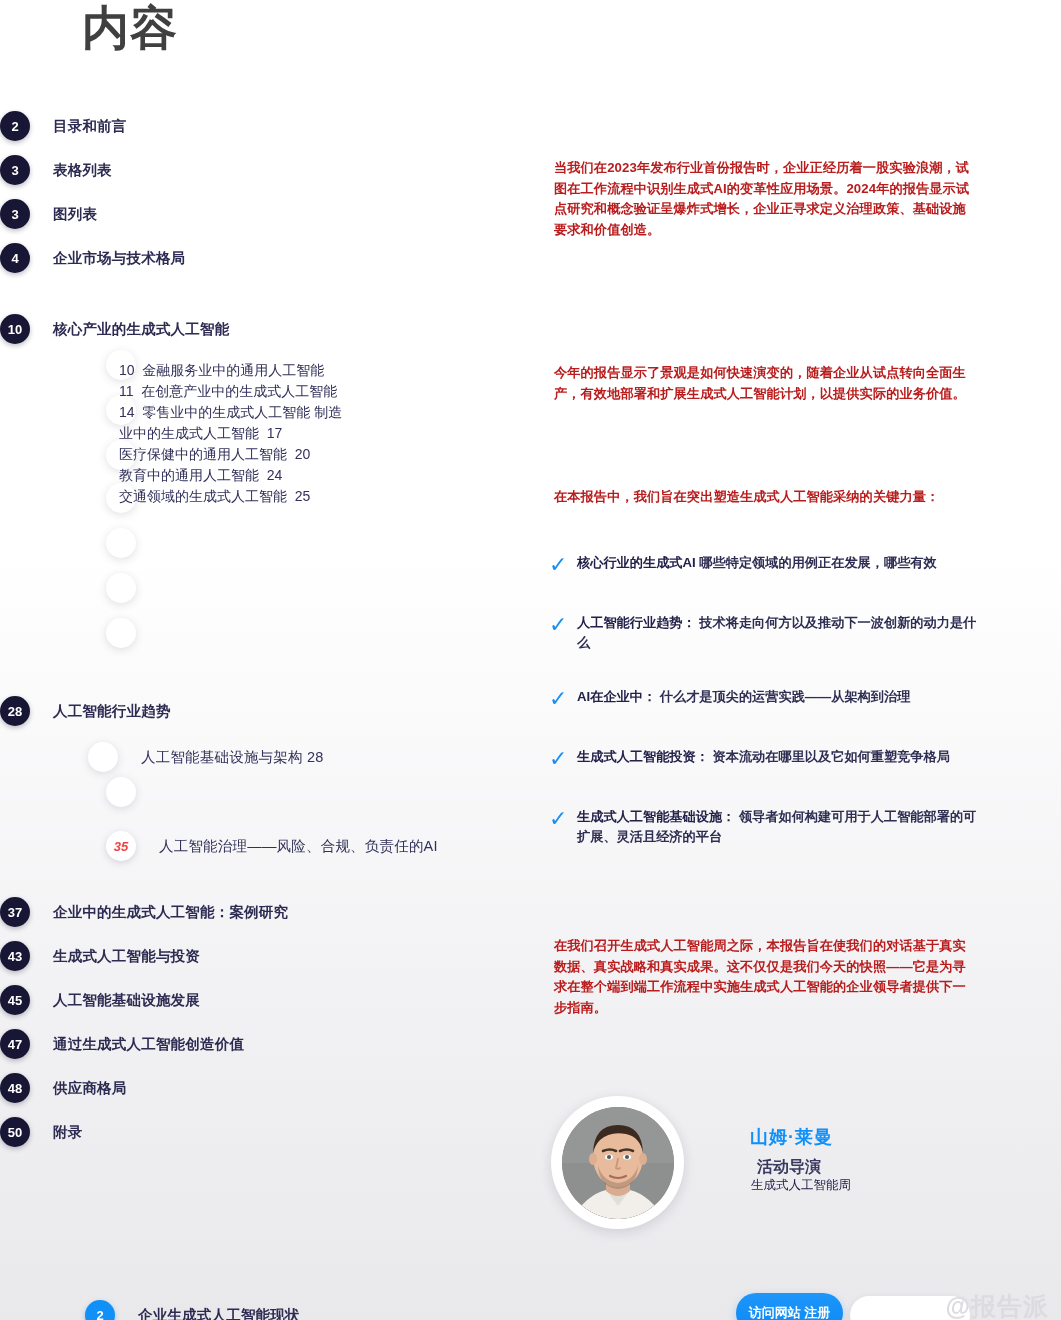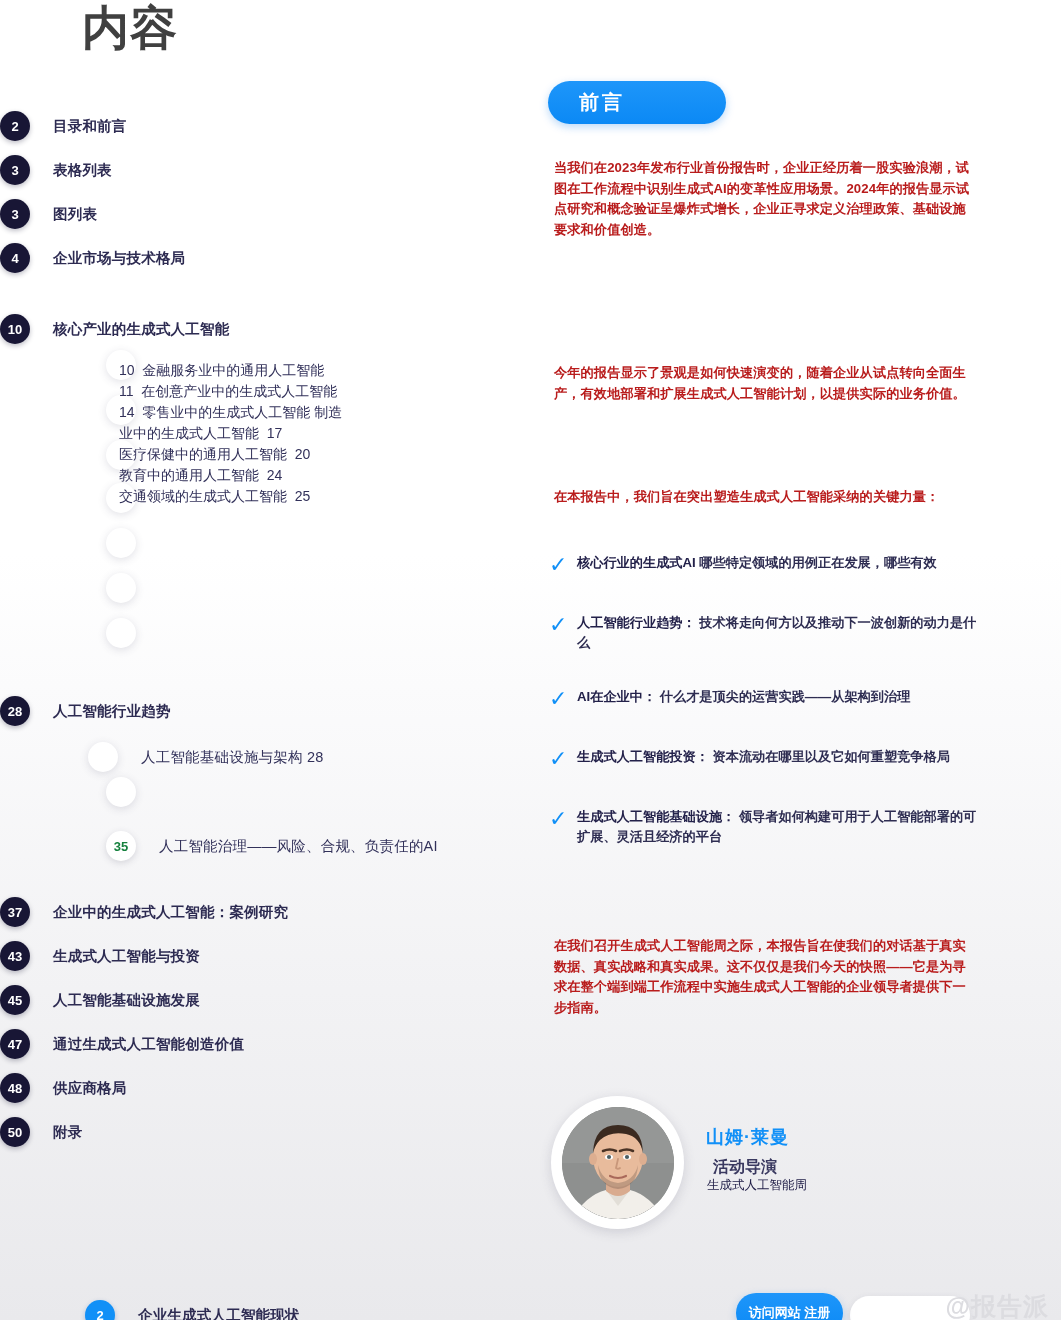--- a/index.html
+++ b/index.html
@@ -72,22 +72,23 @@
   }
 
   .bullet.dark {
     background: #181635;
     color: #ffffff;
     box-shadow: 0 2px 5px rgba(20,20,50,0.28);
   }
 
   .bullet.white {
     background: #ffffff;
-    color: #15803d;
+    color: #ef4444;
     box-shadow: 0 2px 7px rgba(60,60,90,0.18);
+    font-style: italic;
   }
 
   .bullet.blue {
     background: #1190f7;
     color: #ffffff;
     box-shadow: 0 2px 5px rgba(20,80,170,0.3);
   }
 
   .bullet.empty {
     background: #ffffff;
@@ -211,20 +212,21 @@
     color: #23214a;
   }
 
   
   .author {
     position: absolute;
     left: 3px;
     top: 1096px;
     display: flex;
     align-items: center;
+    gap: 44px;
   }
 
   .avatar-ring {
     width: 133px;
     height: 133px;
     border-radius: 50%;
     background: #ffffff;
     box-shadow: 0 3px 12px rgba(70,70,100,0.18);
     display: flex;
     align-items: center;
@@ -426,21 +428,20 @@
 
     <div class="bottom-row">
       <div class="bullet blue">2</div>
       <div class="toc-label">企业生成式人工智能现状</div>
     </div>
 
   </div>
 
   <div class="right-col">
 
-    <div class="pill">前言</div>
 
     <div class="para p1">当我们在2023年发布行业首份报告时，企业正经历着一股实验浪潮，试图在工作流程中识别生成式AI的变革性应用场景。2024年的报告显示试点研究和概念验证呈爆炸式增长，企业正寻求定义治理政策、基础设施要求和价值创造。</div>
     <div class="para p2">今年的报告显示了景观是如何快速演变的，随着企业从试点转向全面生产，有效地部署和扩展生成式人工智能计划，以提供实际的业务价值。</div>
     <div class="para p3">在本报告中，我们旨在突出塑造生成式人工智能采纳的关键力量：</div>
 
     <div class="check-list">
       <div class="check-item">
         <span class="check-icon">✓</span>
         <div class="check-text"><span class="lead">核心行业的生成式AI</span><span>  哪些特定领域的用例正在发展，哪些有效</span></div>
       </div>

